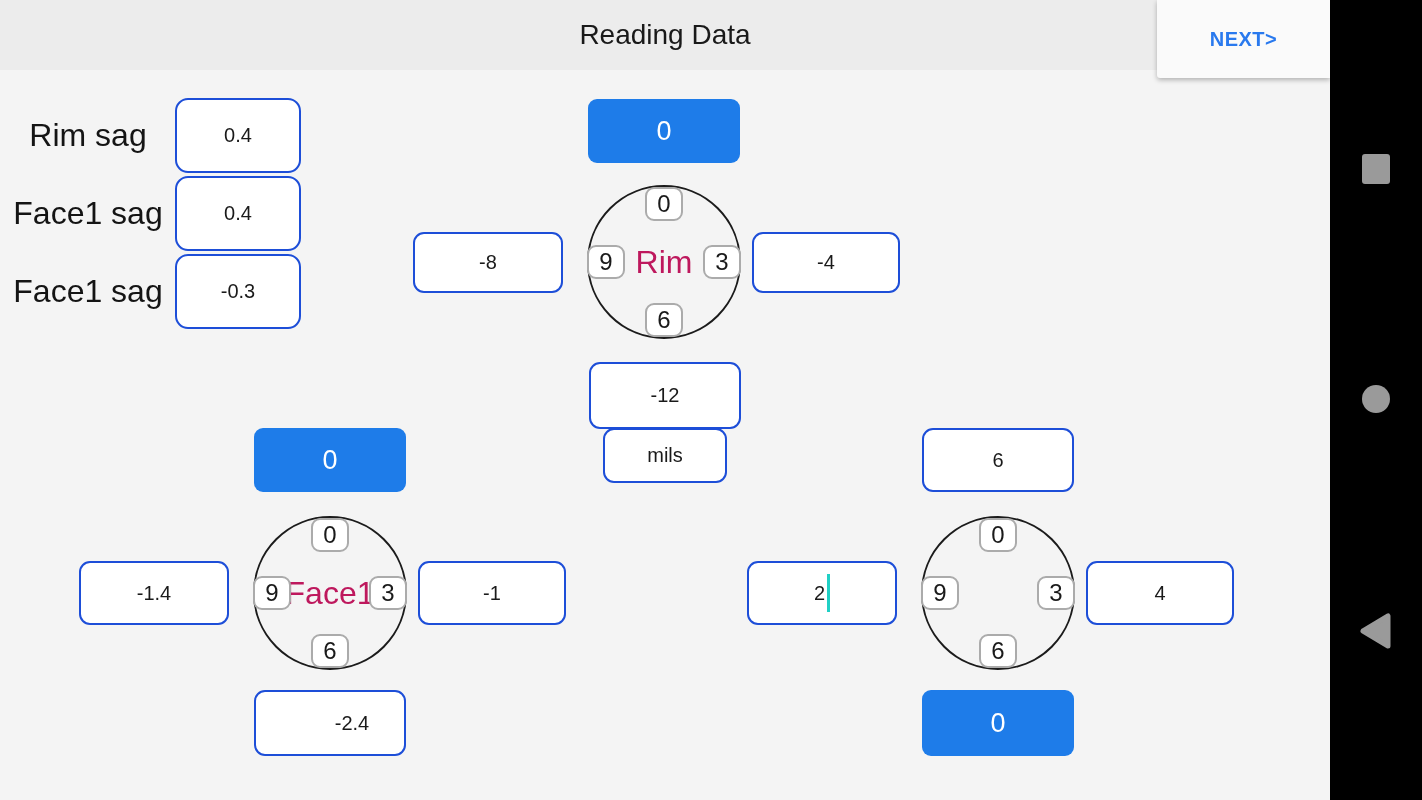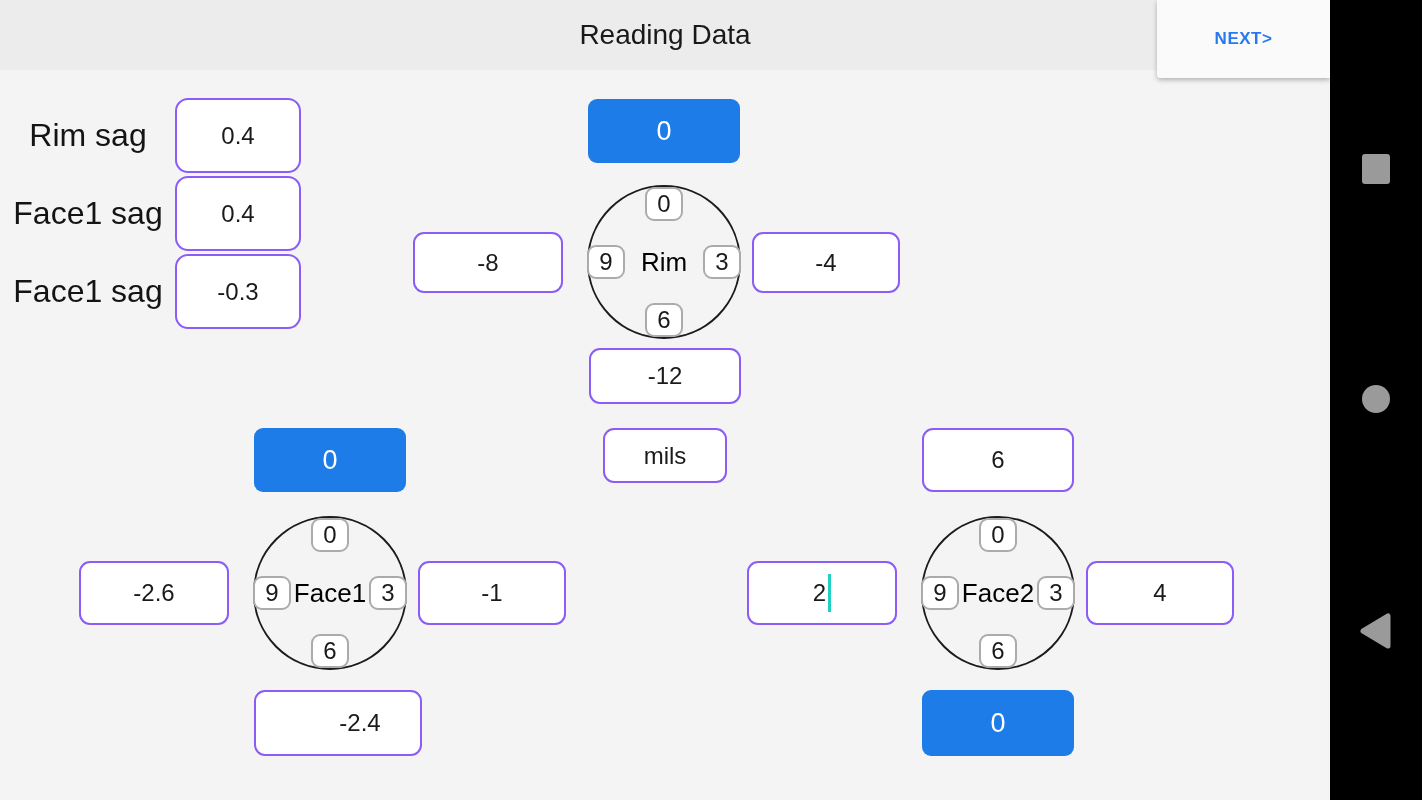--- a/index.html
+++ b/index.html
@@ -5,32 +5,32 @@
   html,body{margin:0;padding:0;}
   body{font-family:"Liberation Sans","DejaVu Sans",sans-serif;}
   .screen{position:relative;width:1422px;height:800px;background:#f4f4f4;overflow:hidden;}
   .app{position:absolute;left:0;top:0;width:1330px;height:800px;background:#f4f4f4;}
   .topbar{position:absolute;left:0;top:0;width:1330px;height:70px;background:#ececec;}
   .title{position:absolute;left:0;top:0;width:100%;height:70px;display:flex;align-items:center;justify-content:center;
          font-size:28px;color:#191919;}
   .next-card{position:absolute;left:1157px;top:0;width:173px;height:78px;background:#fafafa;
          box-shadow:0 2px 5px rgba(0,0,0,0.28);border-radius:0 0 0 3px;
          display:flex;align-items:center;justify-content:center;z-index:5;cursor:pointer;}
-  .next-card span{color:#2979ee;font-size:17px;font-weight:bold;letter-spacing:0.5px;}
+  .next-card span{color:#2979ee;font-size:20px;font-weight:bold;letter-spacing:0.5px;}
 
   .saglabel{position:absolute;display:flex;align-items:center;justify-content:center;
          font-size:32px;color:#141414;}
-  .field{position:absolute;background:#ffffff;border:2px solid #8b5cf6;border-radius:11px;
-         display:flex;align-items:center;justify-content:center;font-size:24px;color:#1a1a1a;box-sizing:border-box;}
+  .field{position:absolute;background:#ffffff;border:2px solid #1d4ed8;border-radius:11px;
+         display:flex;align-items:center;justify-content:center;font-size:20px;color:#1a1a1a;box-sizing:border-box;}
   .bluebtn{position:absolute;background:#1e7ce9;border-radius:9px;display:flex;align-items:center;
          justify-content:center;font-size:27px;color:#ffffff;cursor:pointer;}
   .circle{position:absolute;width:154px;height:154px;border:2px solid #1b1b1b;border-radius:50%;
          box-sizing:border-box;background:transparent;}
   .dialname{position:absolute;width:154px;height:154px;display:flex;align-items:center;justify-content:center;
-         font-size:26px;color:#000000;z-index:1;}
+         font-size:32px;color:#be185d;z-index:1;}
   .minibox{position:absolute;width:38px;height:34px;background:#ffffff;border:2px solid #ababab;border-radius:9px;
          display:flex;align-items:center;justify-content:center;font-size:24px;color:#1a1a1a;
          box-sizing:border-box;z-index:2;}
   .cursor{display:inline-block;width:3px;height:38px;background:#20d0c5;margin-left:2px;}
 
   .navbar{position:absolute;left:1330px;top:0;width:92px;height:800px;background:#000000;}
   .nav-square{position:absolute;left:32px;top:154px;width:28px;height:30px;background:#9a9a9a;border-radius:3px;cursor:pointer;}
   .nav-circle{position:absolute;left:32px;top:385px;width:28px;height:28px;background:#9a9a9a;border-radius:50%;cursor:pointer;}
   .nav-tri{position:absolute;left:27px;top:611px;cursor:pointer;}
 </style>
@@ -60,40 +60,39 @@
 
     <div class="circle" style="left:587px;top:185px;"></div>
     <div class="dialname" style="left:587px;top:185px;">Rim</div>
     <div class="minibox" style="left:645px;top:187px;">0</div>
     <div class="minibox" style="left:703px;top:245px;">3</div>
     <div class="minibox" style="left:645px;top:303px;">6</div>
     <div class="minibox" style="left:587px;top:245px;">9</div>
 
     <div class="field" style="left:413px;top:232px;width:150px;height:61px;">-8</div>
     <div class="field" style="left:752px;top:232px;width:148px;height:61px;">-4</div>
-    <div class="field" style="left:589px;top:348px;width:152px;height:56px;">-12</div>
+    <div class="field" style="left:589px;top:362px;width:152px;height:67px;">-12</div>
     <div class="field" style="left:603px;top:428px;width:124px;height:55px;">mils</div>
 
     <div class="bluebtn" style="left:254px;top:428px;width:152px;height:64px;">0</div>
 
     <div class="circle" style="left:253px;top:516px;"></div>
     <div class="dialname" style="left:253px;top:516px;">Face1</div>
     <div class="minibox" style="left:311px;top:518px;">0</div>
     <div class="minibox" style="left:369px;top:576px;">3</div>
     <div class="minibox" style="left:311px;top:634px;">6</div>
     <div class="minibox" style="left:253px;top:576px;">9</div>
 
-    <div class="field" style="left:79px;top:561px;width:150px;height:64px;">-2.6</div>
+    <div class="field" style="left:79px;top:561px;width:150px;height:64px;">-1.4</div>
     <div class="field" style="left:418px;top:561px;width:148px;height:64px;">-1</div>
-    <div class="field" style="left:254px;top:690px;width:168px;height:66px;padding-left:44px;">-2.4</div>
+    <div class="field" style="left:254px;top:690px;width:152px;height:66px;padding-left:44px;">-2.4</div>
 
     <div class="field" style="left:922px;top:428px;width:152px;height:64px;">6</div>
 
     <div class="circle" style="left:921px;top:516px;"></div>
-    <div class="dialname" style="left:921px;top:516px;">Face2</div>
     <div class="minibox" style="left:979px;top:518px;">0</div>
     <div class="minibox" style="left:1037px;top:576px;">3</div>
     <div class="minibox" style="left:979px;top:634px;">6</div>
     <div class="minibox" style="left:921px;top:576px;">9</div>
 
     <div class="field" style="left:747px;top:561px;width:150px;height:64px;">
       <span>2</span>
       <span class="cursor"></span>
     </div>
     <div class="field" style="left:1086px;top:561px;width:148px;height:64px;">4</div>

